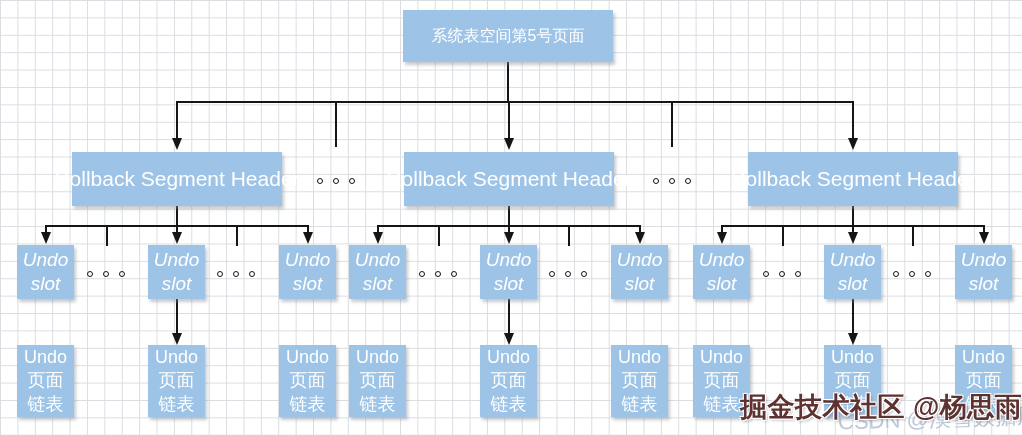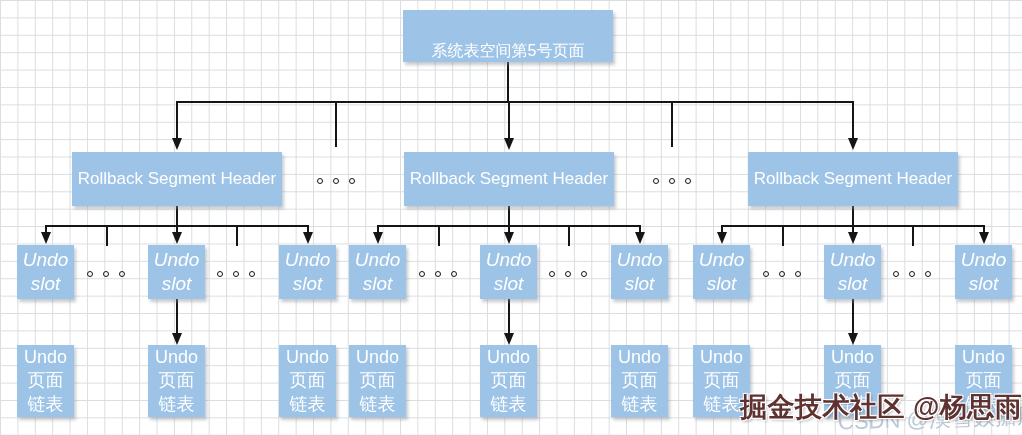--- a/index.html
+++ b/index.html
@@ -11,22 +11,22 @@
       linear-gradient(var(--grid-line,#d9dde1) 1px, transparent 1px),
       linear-gradient(90deg, var(--grid-line,#d9dde1) 1px, transparent 1px);
     background-size:17.4px 17.4px;
   }
   .box {
     position:absolute; background:var(--node-fill,#9DC3E6); color:var(--node-text,#ffffff);
     display:flex; align-items:center; justify-content:center; text-align:center;
     box-shadow:2px 3px 3px rgba(130,140,150,.45);
     z-index:2;
   }
-  .node-top    { left:403px; top:10px;  width:210px; height:52px; font-size:16px;align-items:flex-end; }
-  .node-header { width:210px; height:54px; top:152px; font-size:17px; white-space:nowrap;align-items:center; }
+  .node-top    { left:403px; top:10px;  width:210px; height:52px; font-size:16px; }
+  .node-header { width:210px; height:54px; top:152px; font-size:21px; white-space:nowrap;align-items:center; }
   .node-slot   { width:57px; height:54px; top:245px; font-size:19px; line-height:1.25;font-style:italic; }
   .node-list   { width:57px; height:72px; top:345px; font-size:18px; line-height:1.3; flex-direction:column; }
   .vline { position:absolute; width:2px;  background:var(--connector,#151515); z-index:1; }
   .hline { position:absolute; height:2px; background:var(--connector,#151515); z-index:1; }
   .ah-down {
     position:absolute; width:0; height:0; z-index:1;
     border-left:5px solid transparent; border-right:5px solid transparent;
     border-top:12px solid var(--connector,#151515);
   }
   .dots { position:absolute; display:flex; gap:10px; z-index:1; }

